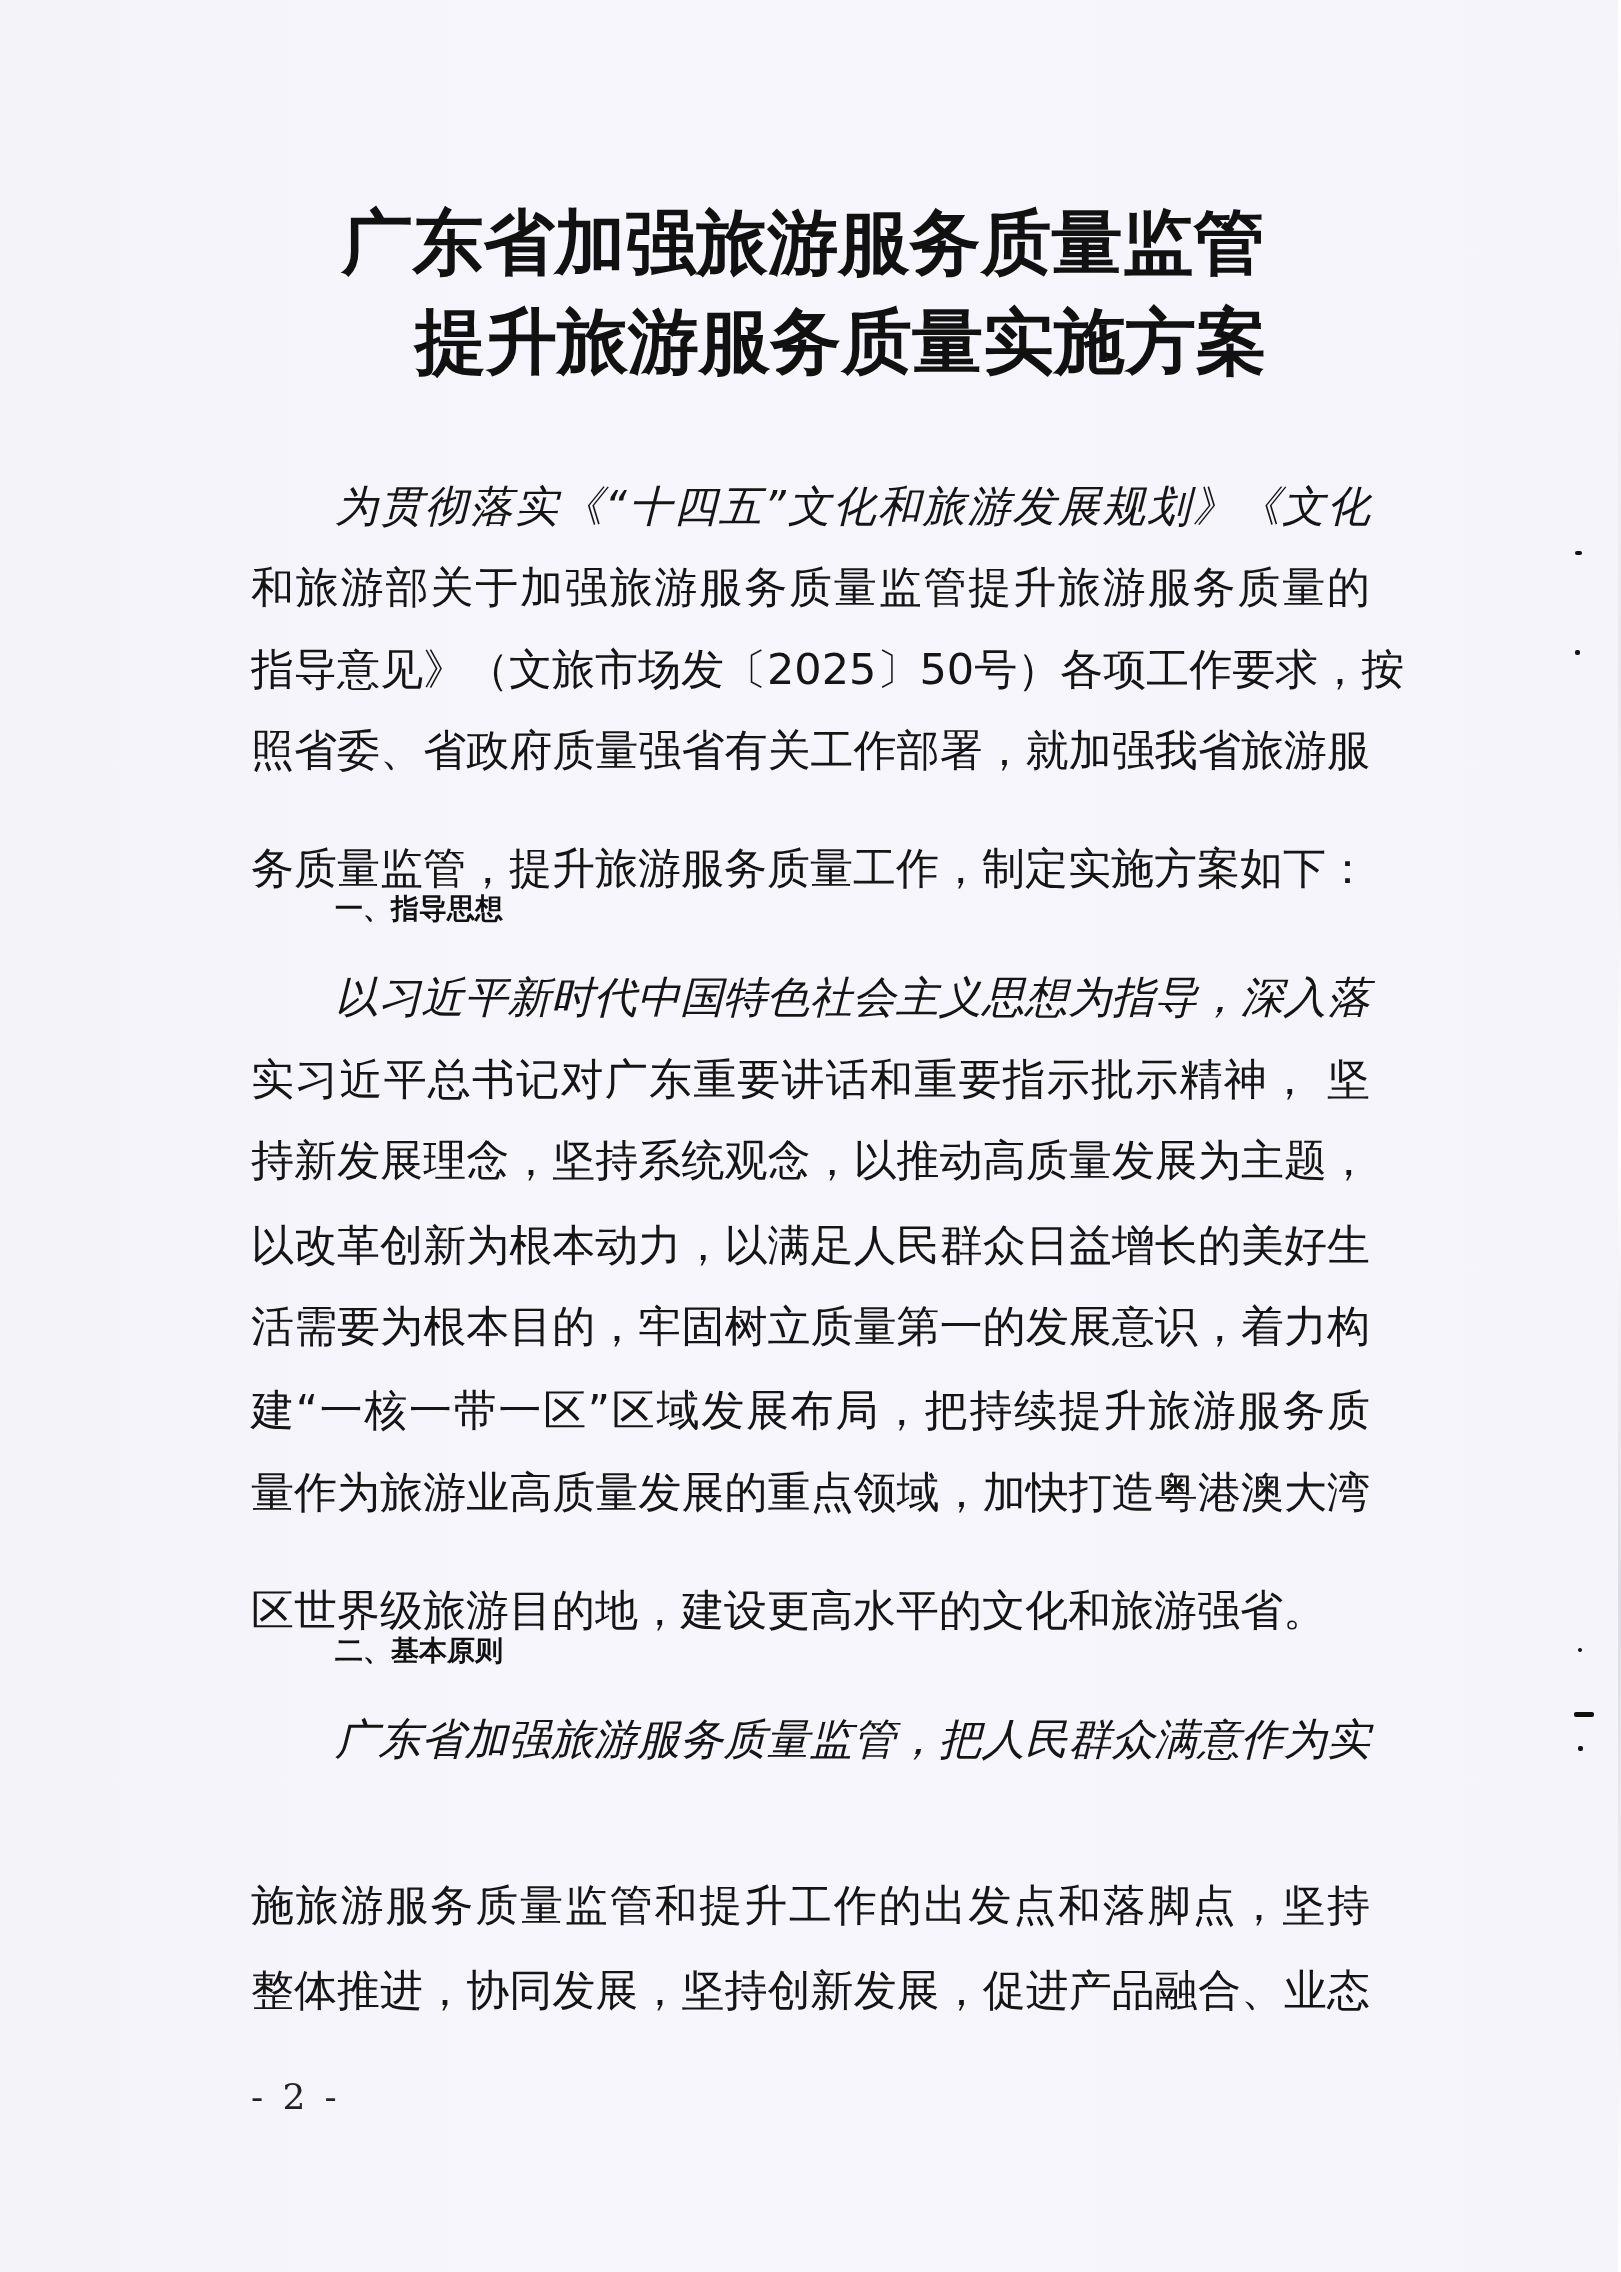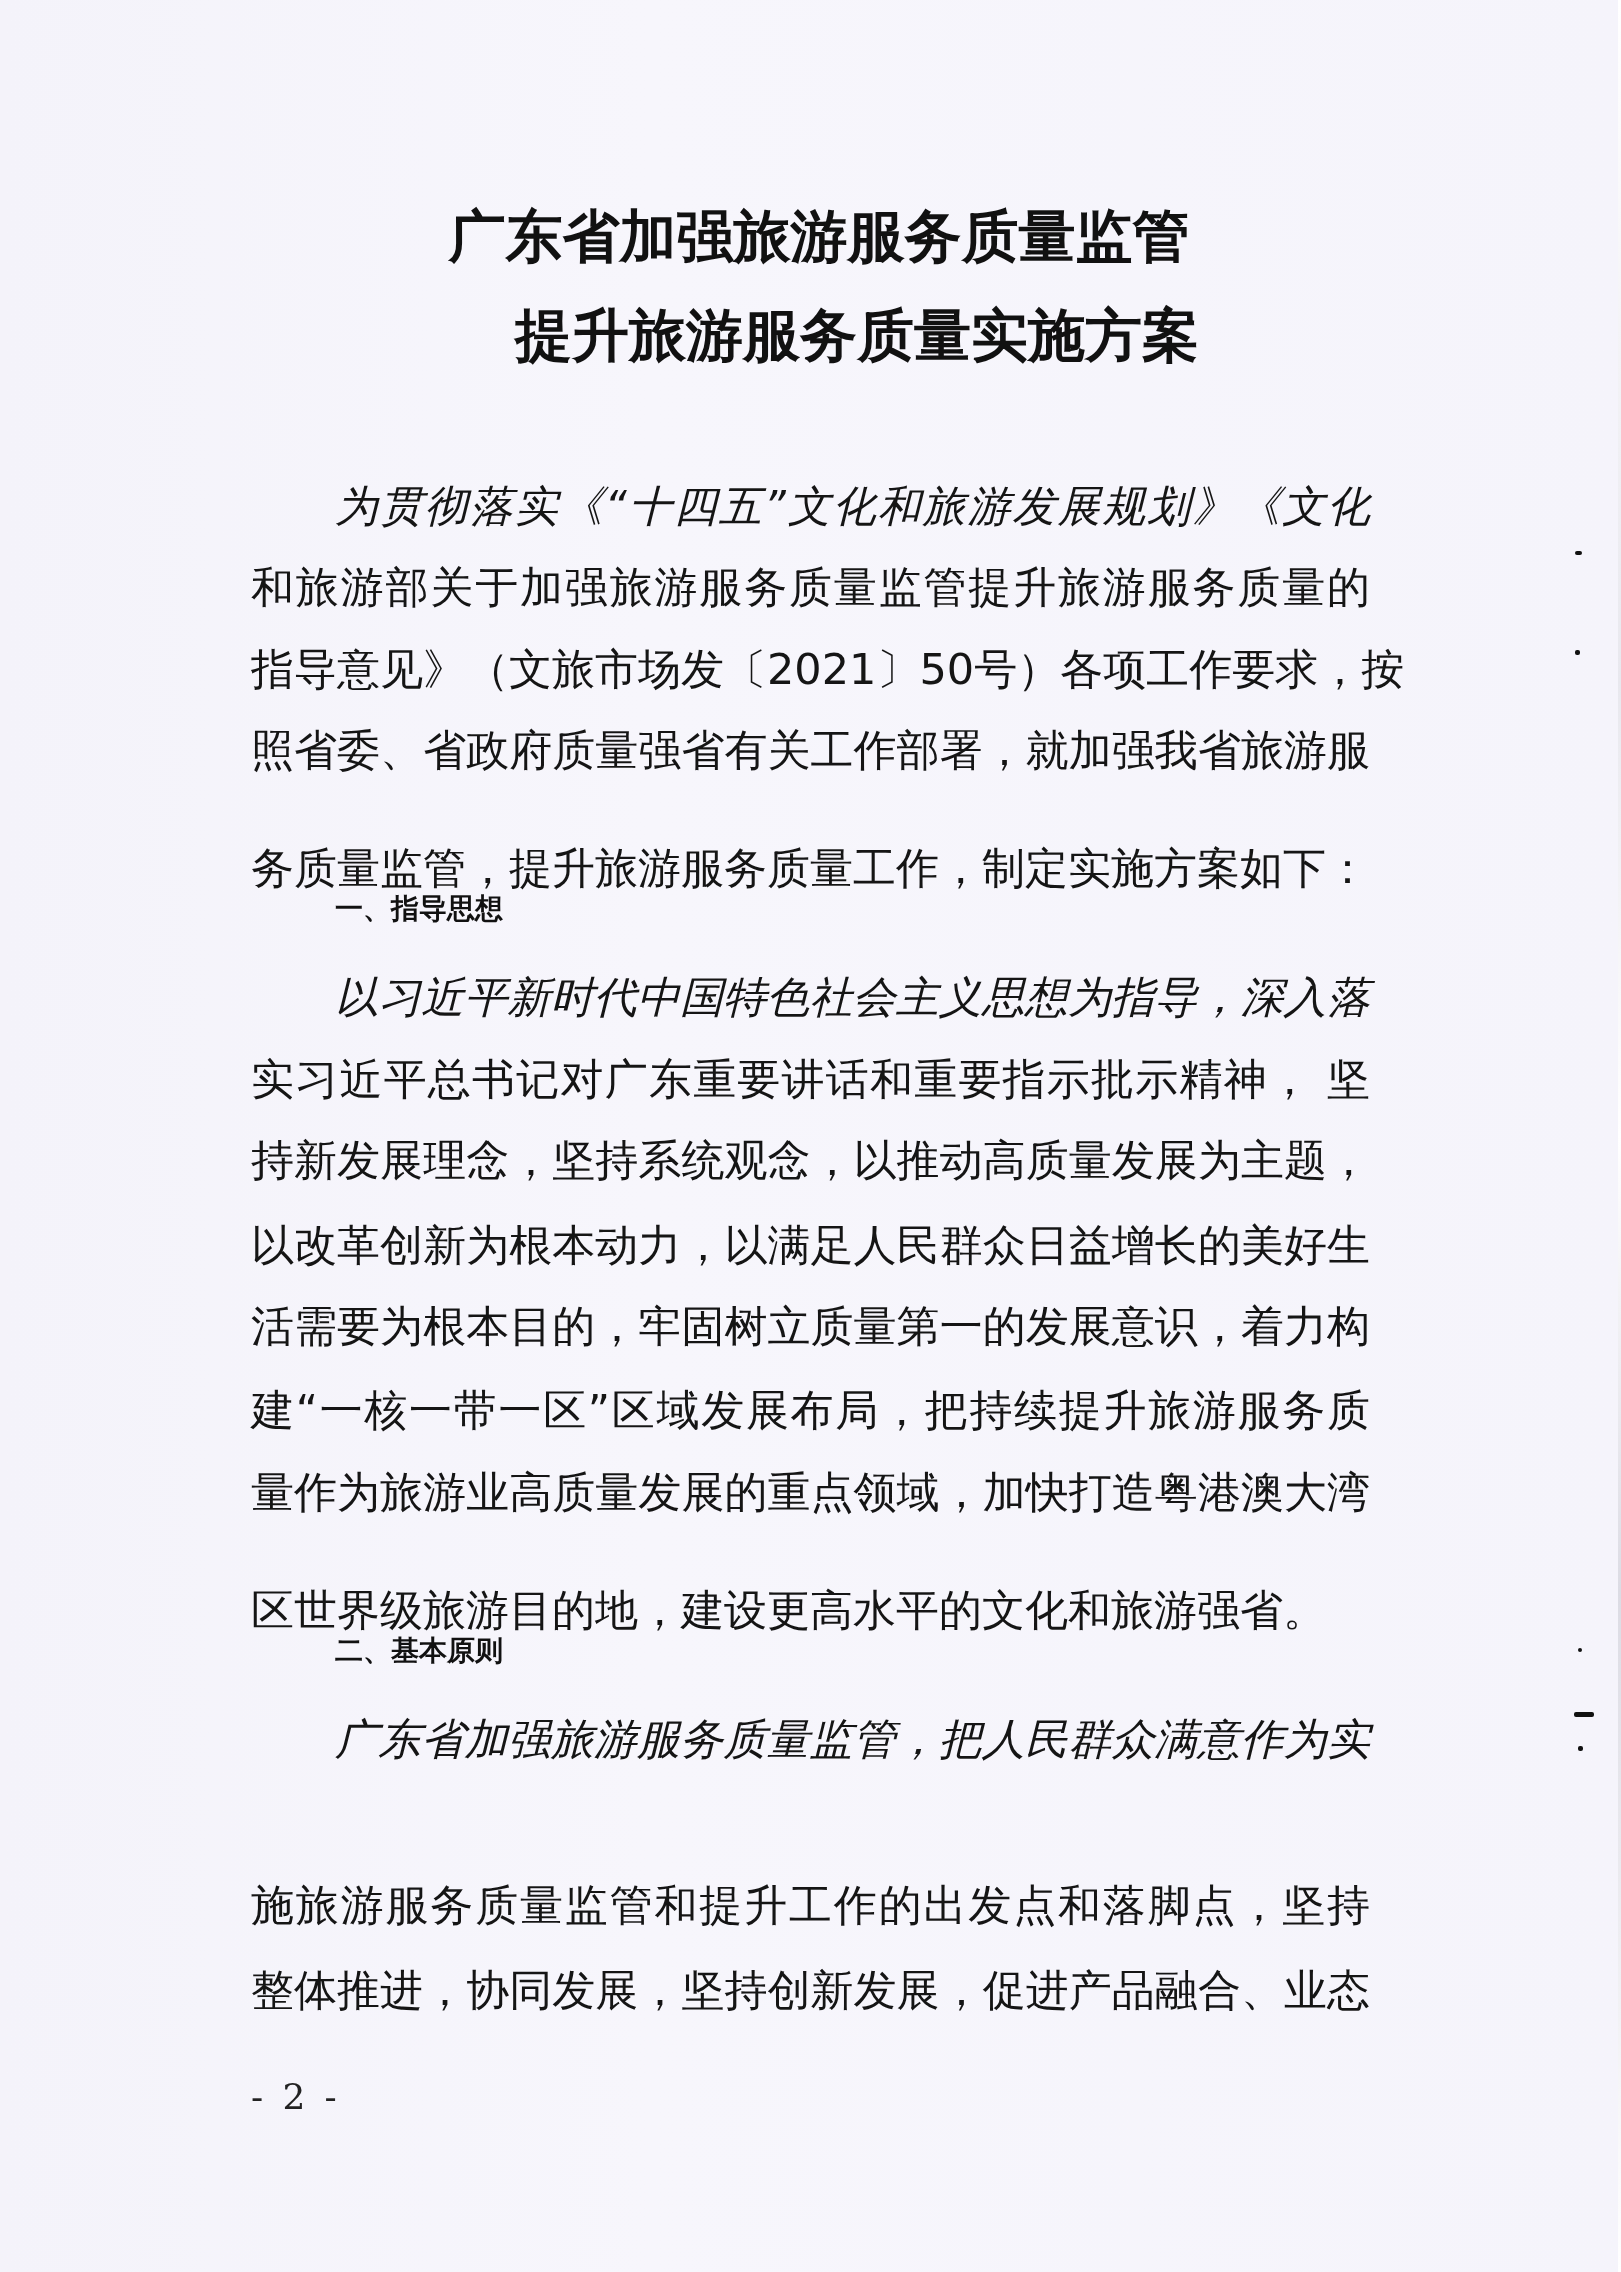--- a/index.html
+++ b/index.html
@@ -24,26 +24,26 @@
     }
     .right-edge {
       position: absolute;
       right: 0; top: 0;
       width: 3.9px;
       height: 100%;
       background: linear-gradient(180deg, #ffffff 0%, #e8e8ee 30%, #ffffff 50%, #dcdce4 70%, #ffffff 100%);
     }
     .title {
       position: absolute;
-      left: 16px;
+      left: 0;
       width: 1606px;
       text-align: center;
       font-family: "DejaVu Serif", "Liberation Serif", serif;
       font-weight: bold;
-      font-size: 57px;
+      font-size: 71px;
       letter-spacing: 0px;
       color: #111;
       line-height: 1;
     }
     .title.l1 { top: 207px; }
     .title.l2 { top: 306px; padding-left: 38px; }
 
     .line {
       position: absolute;
       left: 251px;
@@ -87,21 +87,21 @@
 </head>
 <body>
 
 <div class="page">
 
   <div class="title l1">广东省加强旅游服务质量监管</div>
   <div class="title l2">提升旅游服务质量实施方案</div>
 
   <div class="line indent" style="top:485px">为贯彻落实《“十四五”文化和旅游发展规划》《文化</div>
   <div class="line" style="top:566px">和旅游部关于加强旅游服务质量监管提升旅游服务质量的</div>
-  <div class="line" style="top:648px">指导意见》（文旅市场发〔2021〕50号）各项工作要求，按</div>
+  <div class="line" style="top:648px">指导意见》（文旅市场发〔2025〕50号）各项工作要求，按</div>
   <div class="line" style="top:729px">照省委、省政府质量强省有关工作部署，就加强我省旅游服</div>
   <div class="line last" style="top:810px">务质量监管，提升旅游服务质量工作，制定实施方案如下：</div>
 
   <div class="heading" style="top:895px">一、指导思想</div>
   <div class="line indent" style="top:976px">以习近平新时代中国特色社会主义思想为指导，深入落</div>
   <div class="line" style="top:1058px">实习近平总书记对广东重要讲话和重要指示批示精神， 坚</div>
   <div class="line" style="top:1139px">持新发展理念，坚持系统观念，以推动高质量发展为主题，</div>
   <div class="line" style="top:1224px">以改革创新为根本动力，以满足人民群众日益增长的美好生</div>
   <div class="line" style="top:1305px">活需要为根本目的，牢固树立质量第一的发展意识，着力构</div>
   <div class="line" style="top:1389px">建“一核一带一区”区域发展布局，把持续提升旅游服务质</div>

